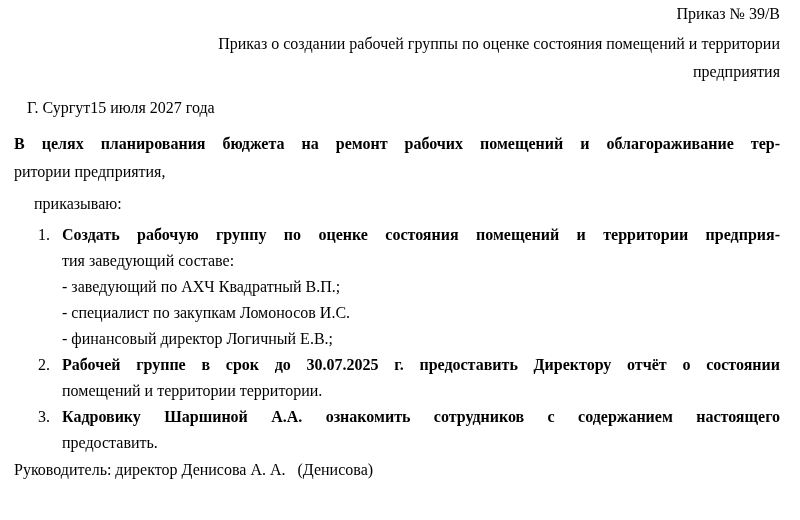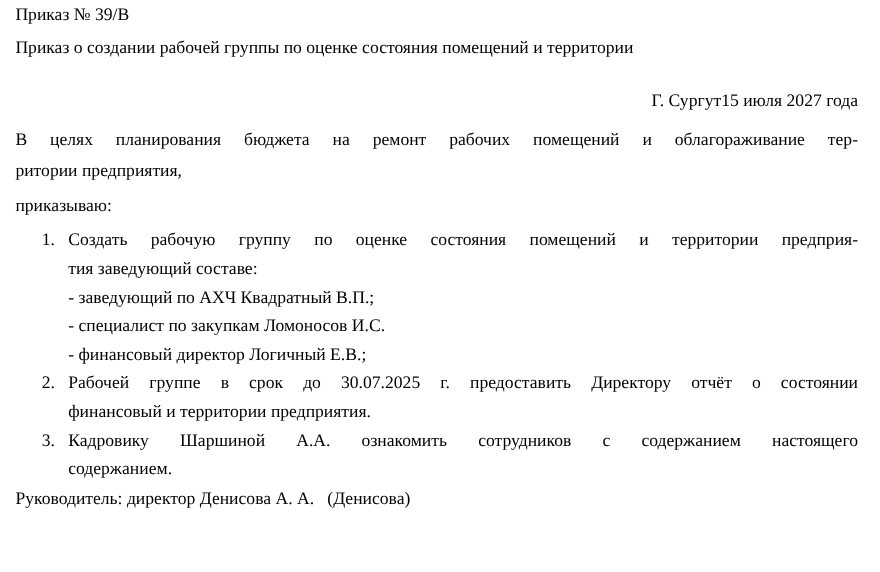--- a/index.html
+++ b/index.html
@@ -5,46 +5,47 @@
   html, body { margin: 0; padding: 0; background: #ffffff; }
   body {
     width: 800px; height: 520px; overflow: hidden;
     color: #000000;
     font-family: "Liberation Serif", serif;
     font-size: 16px;
     line-height: 28px;
   }
   .page { padding: 0 20px 0 14px; }
   .line { display: block; }
-  .just { text-align: justify; text-align-last: justify; text-justify: inter-word; }
-  .center { text-align: left; }
+  .just { text-align: justify; text-align-last: justify; text-justify: inter-word; font-weight: bold; }
+  .center { text-align: right; }
   .company { margin: 0 0 4px 4px; }
   .order-no { margin-bottom: 2px; }
-  .title { margin-bottom: 20px; }
-  .row { display: flex; justify-content: flex-end; margin-bottom: 8px; }
+  .title { margin-bottom: 8px; }
+  .row { display: flex; justify-content: flex-start; margin-bottom: 8px; }
   .city { margin-left: 13px; }
   .preamble { margin-bottom: 4px; }
-  .decree { margin-bottom: 4px; }
+  .decree { margin-bottom: 4px; margin-left: 20px; }
   .list { line-height: 26px; }
   .item { display: flex; }
   .num { flex: none; width: 24px; margin-left: 24px; }
   .itext { flex: 1; min-width: 0; }
   .sig { margin-top: 0; }
   .it { margin-left: 8px; }
 </style>
 </head>
 <body>
 
 <div class="page">
 
 
   <div class="center order-no">Приказ № 39/В</div>
 
   <div class="center title">
     <span class="line">Приказ о создании рабочей группы по оценке состояния помещений и территории</span>
+    <span class="line">предприятия</span>
   </div>
 
   <div class="row">
     <span class="city">Г. Сургут</span>
     <span>15 июля 2027 года</span>
   </div>
 
   <div class="preamble">
     <span class="line just">В целях планирования бюджета на ремонт рабочих помещений и облагораживание тер-</span>
     <span class="line">ритории предприятия,</span>
@@ -62,29 +63,29 @@
         <span class="line">- заведующий по АХЧ Квадратный В.П.;</span>
         <span class="line">- специалист по закупкам Ломоносов И.С.</span>
         <span class="line">- финансовый директор Логичный Е.В.;</span>
       </div>
     </div>
 
     <div class="item">
       <span class="num">2.</span>
       <div class="itext">
         <span class="line just">Рабочей группе в срок до 30.07.2025 г. предоставить Директору отчёт о состоянии</span>
-        <span class="line">финансовый и территории предприятия.</span>
+        <span class="line">помещений и территории территории.</span>
       </div>
     </div>
 
     <div class="item">
       <span class="num">3.</span>
       <div class="itext">
         <span class="line just">Кадровику Шаршиной А.А. ознакомить сотрудников с содержанием настоящего</span>
-        <span class="line">содержанием.</span>
+        <span class="line">предоставить.</span>
       </div>
     </div>
 
   </div>
 
   <div class="sig">
     <span>Руководитель: директор Денисова А. А.</span>
     <span class="it">(Денисова)</span>
   </div>
 

